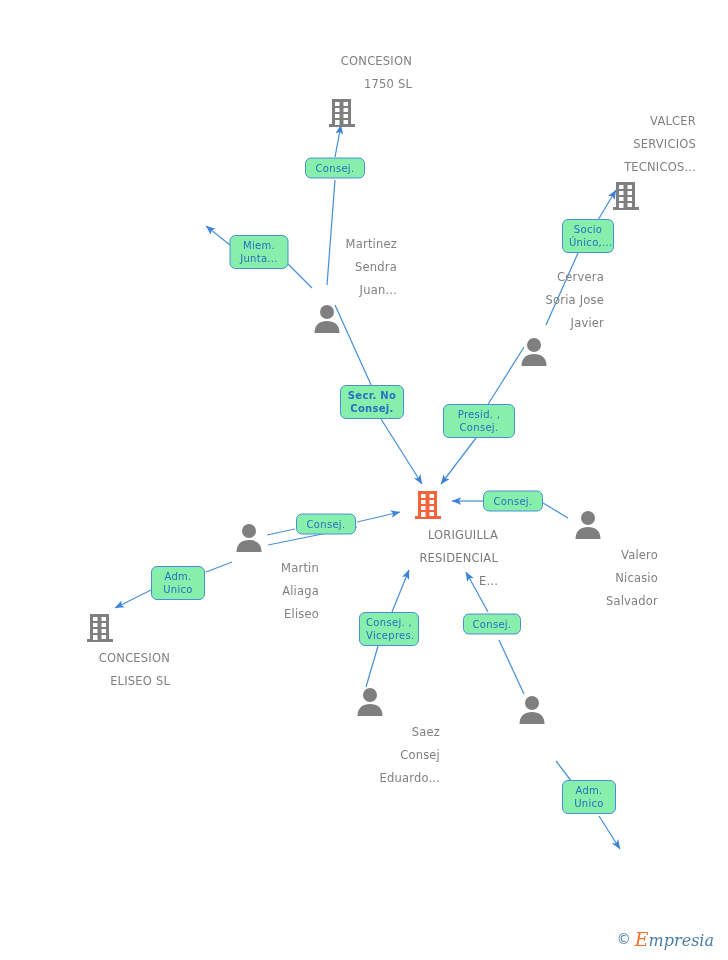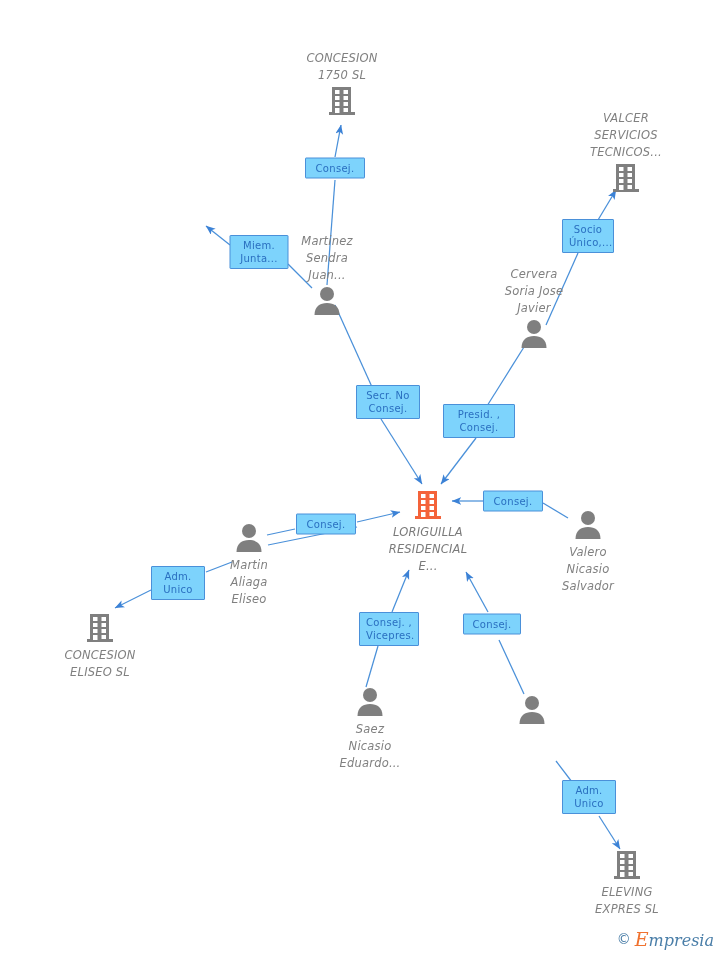--- a/index.html
+++ b/index.html
@@ -22,23 +22,22 @@
     left: 0;
     top: 0;
     width: 728px;
     height: 960px;
     pointer-events: none;
   }
   .node {
     position: absolute;
     width: 140px;
     margin-left: -70px;
-    text-align: center;
-    line-height: 17px;
-    font-style: italic;
+    text-align: right;
+    line-height: 23px;
   }
   .node .glyph {
     display: block;
     margin: 0 auto;
     width: 34px;
     height: 34px;
   }
   .node .label {
     display: block;
     font-size: 11.5px;
@@ -47,23 +46,23 @@
     margin-top: 2px;
     white-space: pre-line;
   }
   .node.company .label { color: #808080; }
   .node.person  .label { color: #808080; }
   .node.focus .label {
     color: #7a7a7a;
   }
   .edge-label {
     position: absolute;
-    background: #7dd3fc;
+    background: #86efac;
     border: 1px solid #4a90d9;
-    border-radius: 1px;
+    border-radius: 6px;
     color: #2a6fc0;
     font-size: 10px;
     line-height: 13px;
     padding: 3px 6px;
     text-align: center;
     white-space: pre-line;
     box-sizing: border-box;
     transform: translate(-50%, -50%);
     letter-spacing: 0.3px;
   }
@@ -269,58 +268,40 @@
   </div>
 
   <div class="node person" style="left:370px; top:685px;">
     <span class="glyph">
       <svg viewBox="0 0 34 34" width="34" height="34" aria-hidden="true">
         <circle cx="17" cy="10" r="7" fill="#7f7f7f"></circle>
         <path d="M4.5,31 C4.5,22.5 10,19 17,19 C24,19 29.5,22.5 29.5,31 Z" fill="#7f7f7f"></path>
       </svg>
     </span>
     <span class="label">Saez
-Nicasio
+Consej
 Eduardo...</span>
   </div>
 
   <div class="node person" style="left:532px; top:693px;">
     <span class="glyph">
       <svg viewBox="0 0 34 34" width="34" height="34" aria-hidden="true">
         <circle cx="17" cy="10" r="7" fill="#7f7f7f"></circle>
         <path d="M4.5,31 C4.5,22.5 10,19 17,19 C24,19 29.5,22.5 29.5,31 Z" fill="#7f7f7f"></path>
       </svg>
     </span>
   </div>
 
-  <div class="node company" style="left:627px; top:848px;">
-    <span class="glyph">
-      <svg viewBox="0 0 34 34" width="34" height="34" aria-hidden="true">
-        <rect x="7" y="3" width="19" height="26" fill="#7f7f7f"></rect>
-        <rect x="4" y="28" width="26" height="3" fill="#7f7f7f"></rect>
-        <rect x="10" y="6" width="4.5" height="4" fill="#ffffff"></rect>
-        <rect x="18.5" y="6" width="4.5" height="4" fill="#ffffff"></rect>
-        <rect x="10" y="12" width="4.5" height="4" fill="#ffffff"></rect>
-        <rect x="18.5" y="12" width="4.5" height="4" fill="#ffffff"></rect>
-        <rect x="10" y="18" width="4.5" height="4" fill="#ffffff"></rect>
-        <rect x="18.5" y="18" width="4.5" height="4" fill="#ffffff"></rect>
-        <rect x="10" y="24" width="4.5" height="5" fill="#ffffff"></rect>
-        <rect x="18.5" y="24" width="4.5" height="4" fill="#ffffff"></rect>
-      </svg>
-    </span>
-    <span class="label">ELEVING
-EXPRES  SL</span>
-  </div>
 
   <div class="edge-label" style="left:335px; top:168px; width:60px;">Consej.</div>
   <div class="edge-label" style="left:259px; top:252px; width:59px;">Miem.
 Junta...</div>
   <div class="edge-label" style="left:588px; top:236px; width:52px;">Socio
 Único,...</div>
-  <div class="edge-label" style="left:388px; top:402px; width:64px;">Secr.  No
+  <div class="edge-label" style="left:372px; top:402px; width:64px;font-weight:bold;">Secr.  No
 Consej.</div>
   <div class="edge-label" style="left:479px; top:421px; width:72px;">Presid. ,
 Consej.</div>
   <div class="edge-label" style="left:513px; top:501px; width:60px;">Consej.</div>
   <div class="edge-label" style="left:326px; top:524px; width:60px;">Consej.</div>
   <div class="edge-label" style="left:178px; top:583px; width:54px;">Adm.
 Unico</div>
   <div class="edge-label" style="left:389px; top:629px; width:60px;">Consej. ,
 Vicepres.</div>
   <div class="edge-label" style="left:492px; top:624px; width:58px;">Consej.</div>

